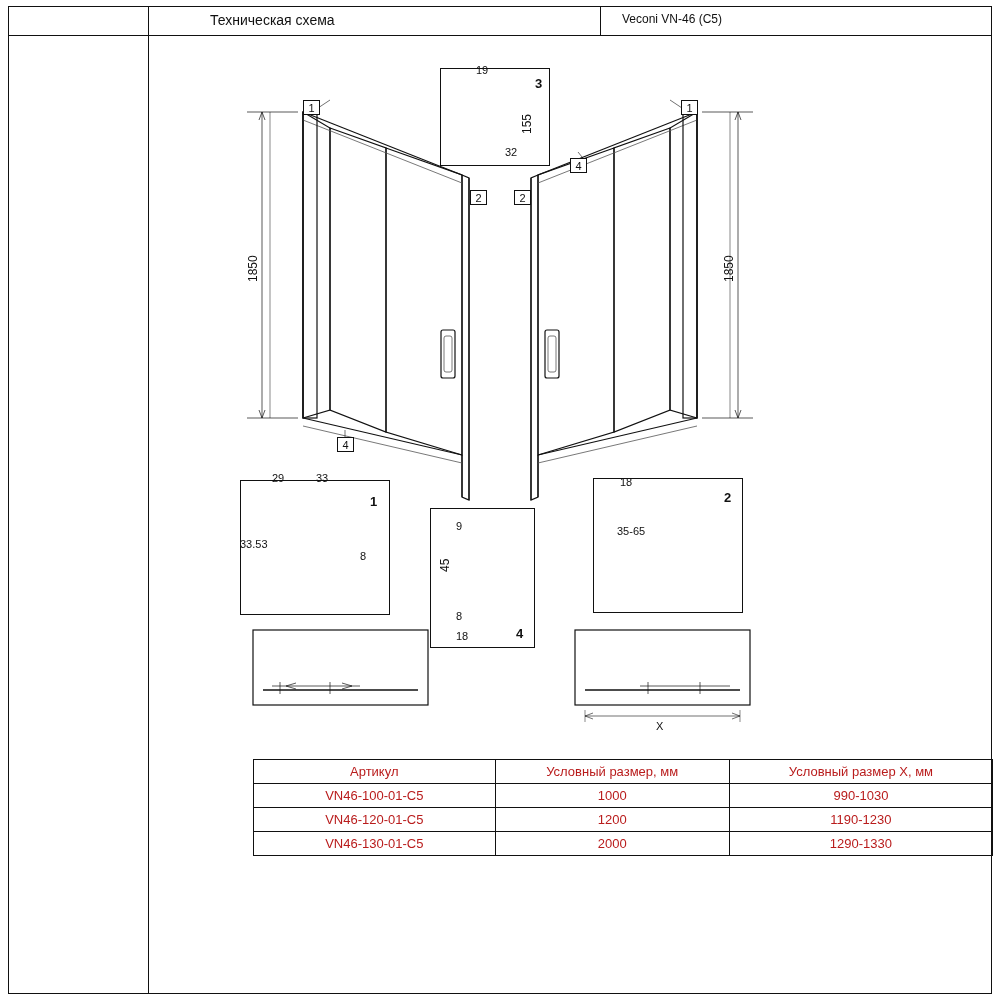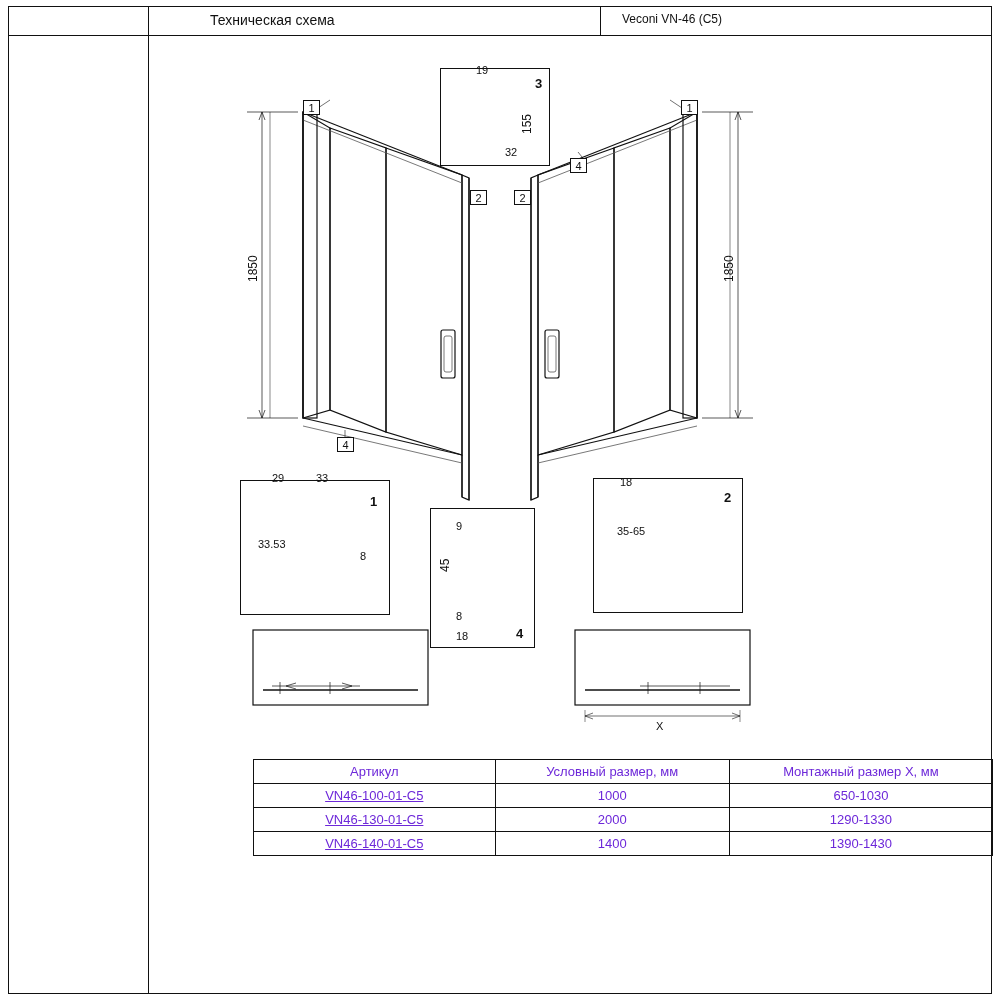--- a/index.html
+++ b/index.html
@@ -15,23 +15,23 @@
 
   .lbl{position:absolute;font-size:11px;color:#111;white-space:nowrap;}
   .lbl-b{position:absolute;font-size:13px;color:#111;white-space:nowrap;font-weight:bold;}
   .vlbl{position:absolute;font-size:12px;color:#111;white-space:nowrap;transform:rotate(-90deg);transform-origin:left top;}
 
   .box{position:absolute;border:1px solid #111;box-sizing:border-box;background:#fff;}
   .numbox{position:absolute;border:1px solid #111;background:#fff;font-size:11px;text-align:center;box-sizing:border-box;}
 
   
   #spec-table{position:absolute;left:253px;top:759px;width:740px;border-collapse:collapse;}
-  #spec-table td,#spec-table th{border:1px solid #111;font-size:13px;padding:4px 6px;text-align:center;color:#6d28d9;font-weight:normal;}
+  #spec-table td,#spec-table th{border:1px solid #111;font-size:13px;padding:4px 6px;text-align:center;color:#b91c1c;font-weight:normal;}
   #spec-table th{font-weight:normal;}
-  #spec-table td.art{width:155px;text-decoration:underline;}
+  #spec-table td.art{width:155px;}
   #spec-table td.sz{width:150px;}
   #spec-table td.mt{width:170px;}
 
   svg{position:absolute;left:0;top:0;width:1000px;height:1000px;overflow:visible;pointer-events:none;}
 </style>
 </head>
 <body>
 
 <div id="page">
 
@@ -182,53 +182,53 @@
 
   <div class="vlbl" style="left:246px;top:282px;">1850</div>
   <div class="vlbl" style="left:722px;top:282px;">1850</div>
 
   <div class="lbl" style="left:476px;top:64px;text-align:right;">19</div>
   <div class="vlbl" style="left:520px;top:134px;">155</div>
   <div class="lbl" style="left:505px;top:146px;">32</div>
 
   <div class="lbl" style="left:272px;top:472px;">29</div>
   <div class="lbl" style="left:316px;top:472px;text-align:right;">33</div>
-  <div class="lbl" style="left:258px;top:538px;">33.53</div>
+  <div class="lbl" style="left:240px;top:538px;">33.53</div>
   <div class="lbl" style="left:360px;top:550px;">8</div>
 
   <div class="lbl" style="left:620px;top:476px;">18</div>
   <div class="lbl" style="left:617px;top:525px;">35-65</div>
 
   <div class="lbl" style="left:456px;top:520px;">9</div>
   <div class="vlbl" style="left:438px;top:572px;">45</div>
   <div class="lbl" style="left:456px;top:610px;">8</div>
   <div class="lbl" style="left:456px;top:630px;">18</div>
 
   <div class="lbl" style="left:656px;top:720px;">X</div>
 
   <table id="spec-table">
     <thead>
       <tr>
         <th class="art">Артикул</th>
         <th class="sz">Условный размер, мм</th>
-        <th class="mt">Монтажный размер X, мм</th>
+        <th class="mt">Условный размер X, мм</th>
       </tr>
     </thead>
     <tbody id="tbody">
         <tr>
           <td class="art">VN46-100-01-C5</td>
           <td class="sz">1000</td>
-          <td class="mt">650-1030</td>
+          <td class="mt">990-1030</td>
+        </tr>
+        <tr>
+          <td class="art">VN46-120-01-C5</td>
+          <td class="sz">1200</td>
+          <td class="mt">1190-1230</td>
         </tr>
         <tr>
           <td class="art">VN46-130-01-C5</td>
           <td class="sz">2000</td>
           <td class="mt">1290-1330</td>
         </tr>
-        <tr>
-          <td class="art">VN46-140-01-C5</td>
-          <td class="sz">1400</td>
-          <td class="mt">1390-1430</td>
-        </tr>
       </tbody>
   </table>
 
 </div>
 
 </body></html>

